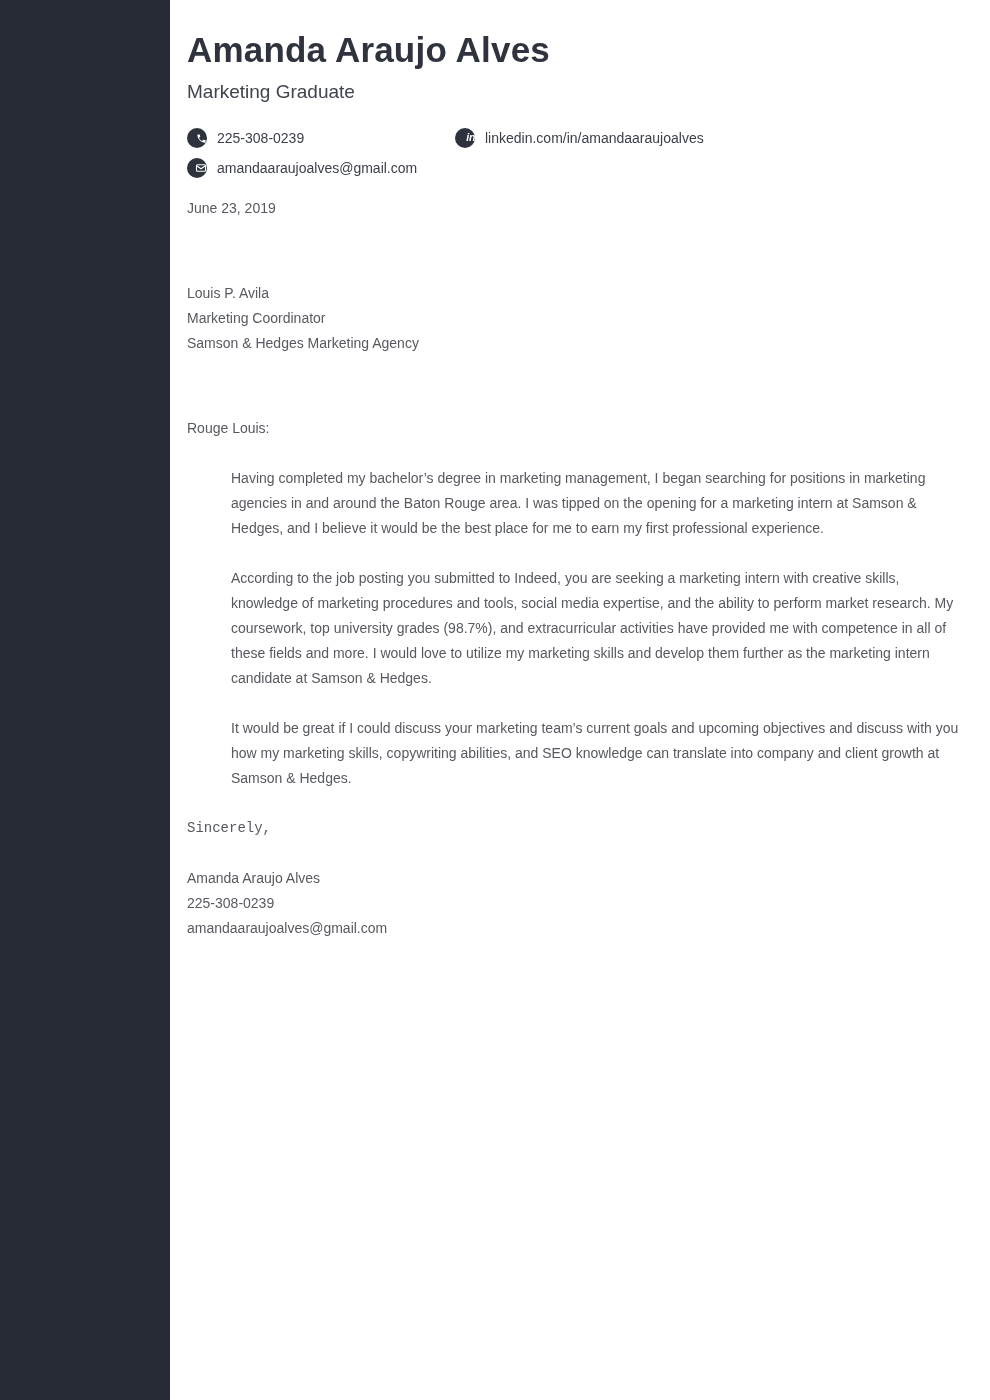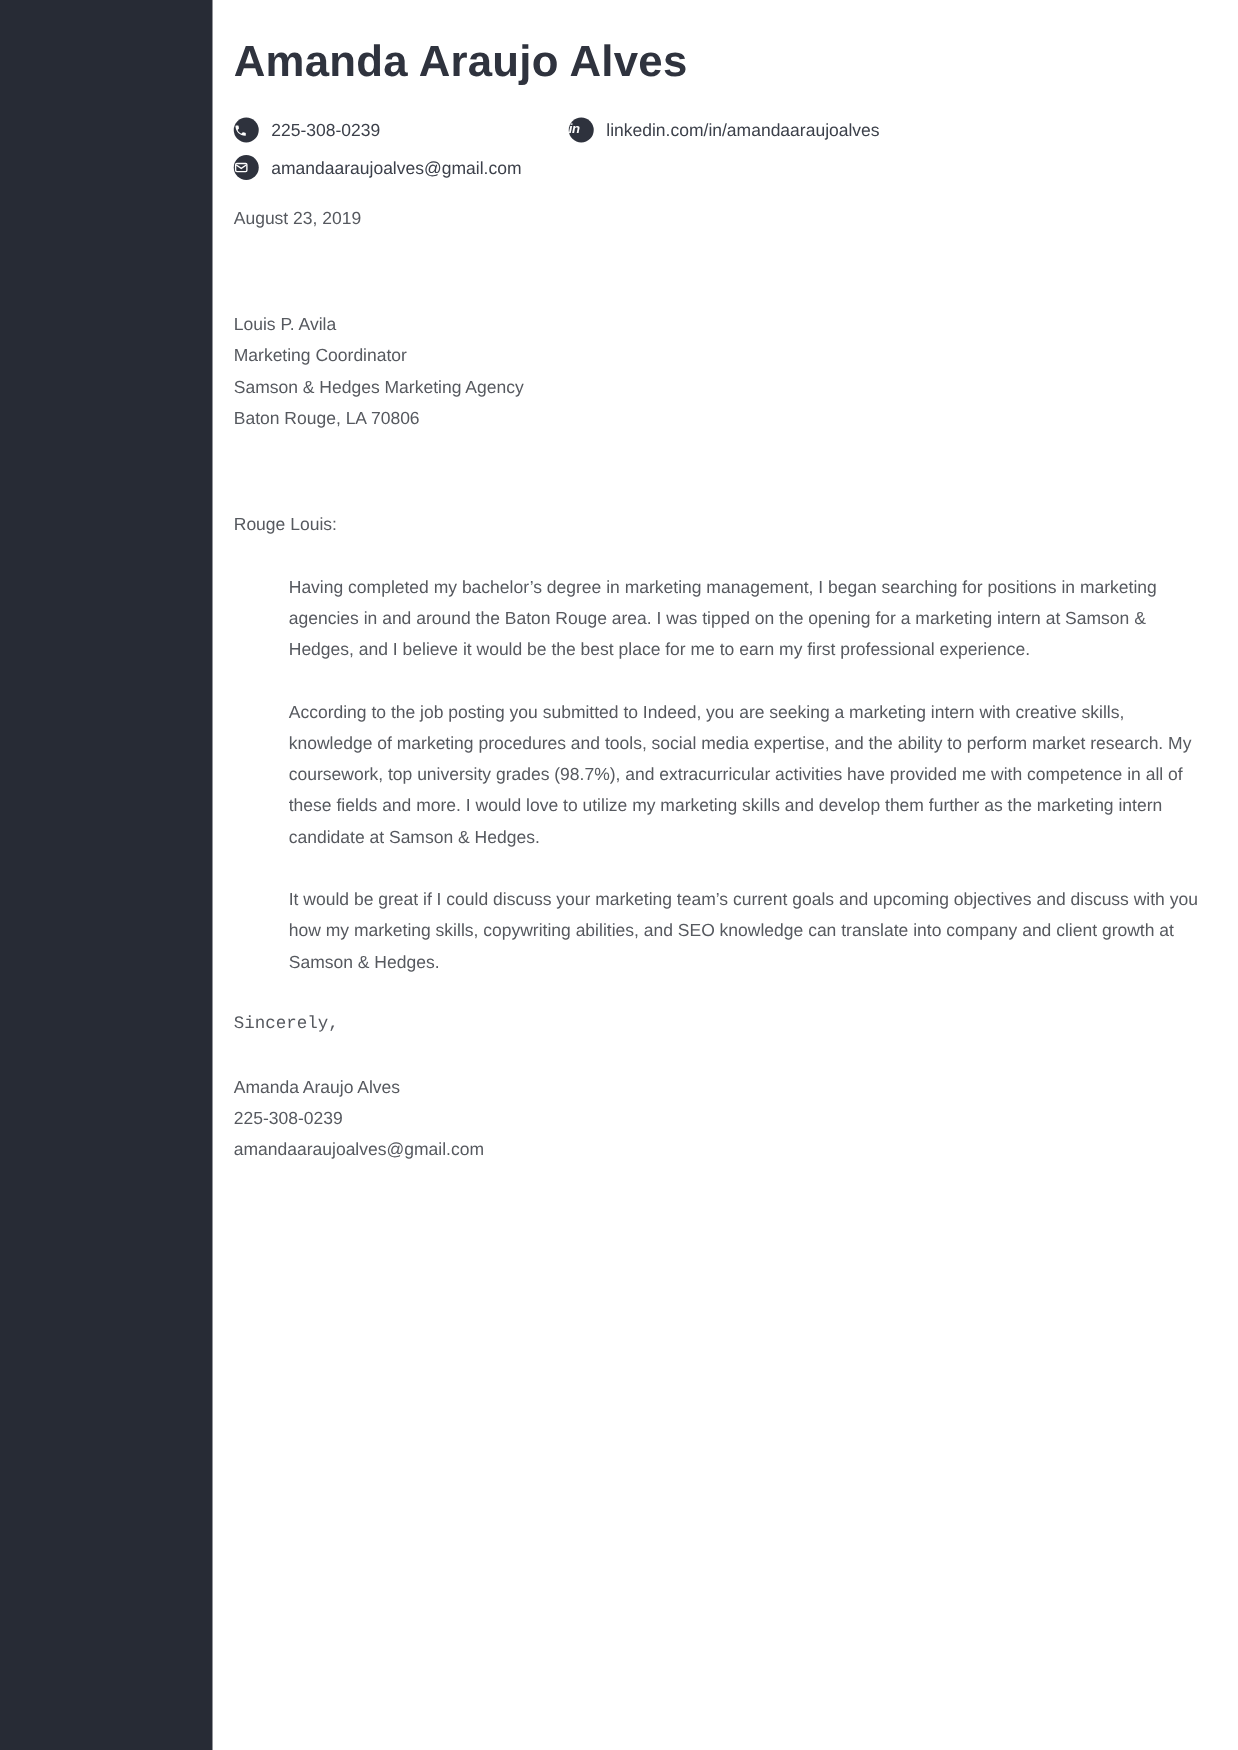--- a/index.html
+++ b/index.html
@@ -43,21 +43,21 @@
     grid-auto-rows:30px;
     align-items:center;
   }
   .contact-item{display:flex;align-items:center;}
   .contact-item.phone{grid-column:1;grid-row:1;}
   .contact-item.linkedin{grid-column:2;grid-row:1;}
   .contact-item.email{grid-column:1;grid-row:2;}
   .icon-circle{
     width:20px;height:20px;border-radius:50%;
     background:var(--icon-bg);
-    display:flex;align-items:center;justify-content:flex-start;
+    display:flex;align-items:center;justify-content:flex-end;
     flex:0 0 auto;
     font-style:italic;
   }
   .icon-circle svg{display:block;}
   .icon-circle .in-glyph{
     color:#ffffff;font-size:10.5px;font-weight:700;line-height:1;
     letter-spacing:-0.3px;position:relative;top:-0.5px;
   }
   .contact-label{
     margin-left:10px;
@@ -73,20 +73,21 @@
   .signature{margin-top:25px;}
 </style>
 </head>
 <body>
 
 <aside class="sidebar"></aside>
 
 <main class="content">
 
   <h1 class="name">Amanda Araujo Alves</h1>
+  <div class="job-title">Marketing Graduate</div>
 
   <div class="contact-grid">
     <div class="contact-item phone">
       <span class="icon-circle">
         <svg width="11" height="11" viewBox="0 0 24 24" fill="#ffffff">
             <path d="M6.62 10.79c1.44 2.83 3.76 5.14 6.59 6.59l2.2-2.2c.27-.27.67-.36 1.02-.24 1.12.37 2.33.57 3.57.57.55 0 1 .45 1 1V20c0 .55-.45 1-1 1-9.39 0-17-7.61-17-17 0-.55.45-1 1-1h3.5c.55 0 1 .45 1 1 0 1.25.2 2.45.57 3.57.11.35.03.74-.25 1.02l-2.2 2.2z"></path>
           </svg>
       </span>
       <span class="contact-label">225-308-0239</span>
     </div>
@@ -100,27 +101,26 @@
       <span class="icon-circle">
         <svg width="12" height="12" viewBox="0 0 24 24" fill="none" stroke="#ffffff" stroke-width="2.2">
             <rect x="3" y="5.5" width="18" height="13" rx="2"></rect>
             <polyline points="4,8 12,13.5 20,8"></polyline>
           </svg>
       </span>
       <span class="contact-label">amandaaraujoalves@gmail.com</span>
     </div>
   </div>
 
-  <div class="body-text date">August 23, 2019</div>
+  <div class="body-text date">June 23, 2019</div>
 
   <div class="body-text recipient">
     <div>Louis P. Avila</div>
     <div>Marketing Coordinator</div>
     <div>Samson &amp; Hedges Marketing Agency</div>
-    <div>Baton Rouge, LA 70806</div>
   </div>
 
   <div class="body-text salutation">Rouge Louis:</div>
 
   <p class="body-text paragraph">Having completed my bachelor’s degree in marketing management, I began searching for positions in marketing agencies in and around the Baton Rouge area. I was tipped on the opening for a marketing intern at Samson &amp; Hedges, and I believe it would be the best place for me to earn my first professional experience.</p>
   <p class="body-text paragraph">According to the job posting you submitted to Indeed, you are seeking a marketing intern with creative skills, knowledge of marketing procedures and tools, social media expertise, and the ability to perform market research. My coursework, top university grades (98.7%), and extracurricular activities have provided me with competence in all of these fields and more. I would love to utilize my marketing skills and develop them further as the marketing intern candidate at Samson &amp; Hedges.</p>
   <p class="body-text paragraph">It would be great if I could discuss your marketing team’s current goals and upcoming objectives and discuss with you how my marketing skills, copywriting abilities, and SEO knowledge can translate into company and client growth at Samson &amp; Hedges.</p>
 
   <div class="body-text closing">Sincerely,</div>
 

